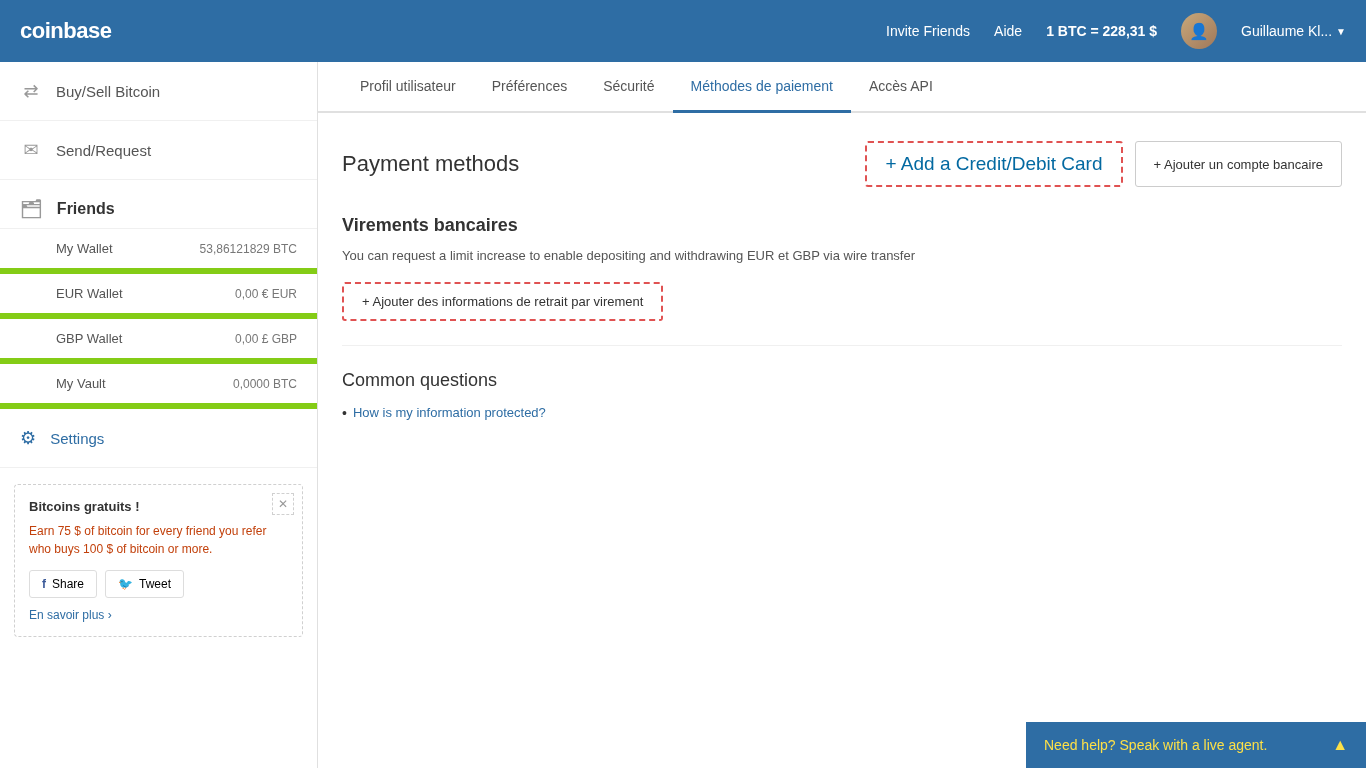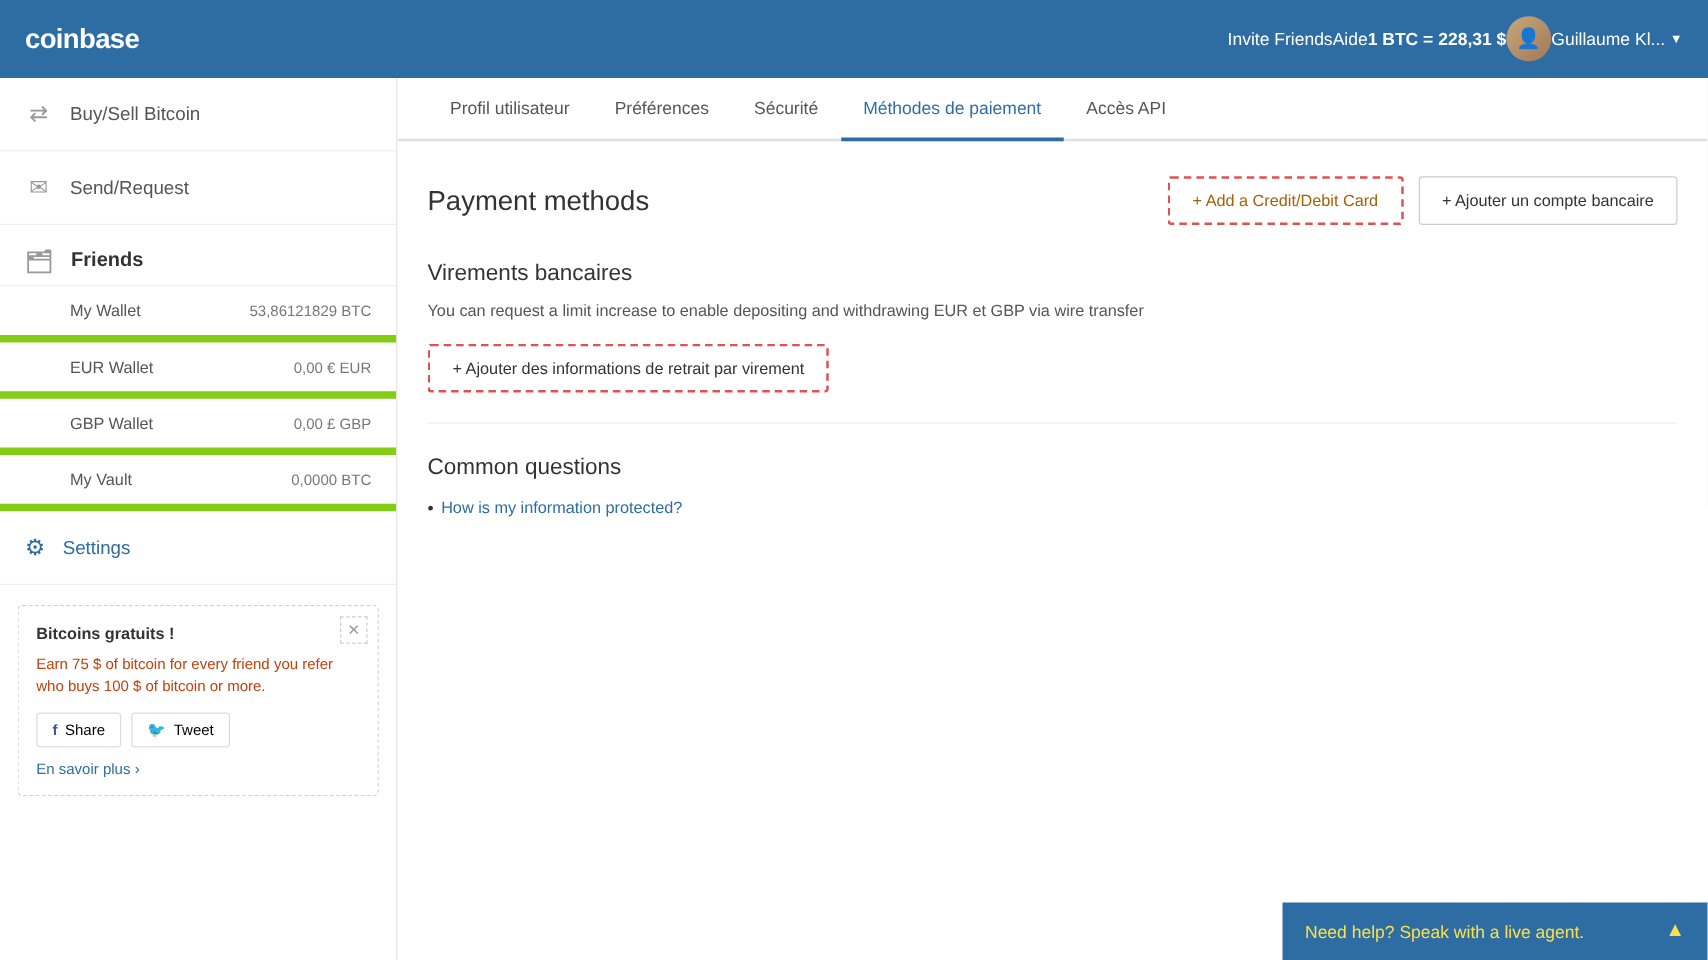--- a/index.html
+++ b/index.html
@@ -19,20 +19,21 @@
     .header-logo {
       font-size: 22px;
       font-weight: bold;
       color: white;
       letter-spacing: -0.5px;
     }
     .header-right {
       margin-left: auto;
       display: flex;
       align-items: center;
+      gap: 24px;
       color: white;
     }
     .header-link {
       color: white;
       text-decoration: none;
       font-size: 14px;
       cursor: pointer;
     }
     .header-btc-rate {
       color: white;
@@ -221,38 +222,38 @@
     }
     .header-actions {
       display: flex;
       gap: 12px;
     }
     .btn-dashed {
       padding: 10px 18px;
       border: 2px dashed #e05252;
       border-radius: 3px;
       background: #fff;
-      color: #a16207;
-      font-size: 13px;
+      color: #0369a1;
+      font-size: 19px;
       cursor: pointer;
     }
     .btn-solid {
       padding: 10px 18px;
       border: 1px solid #ccc;
       border-radius: 3px;
       background: #fff;
       color: #333;
       font-size: 13px;
       cursor: pointer;
     }
 
     
     .section-title {
       font-size: 18px;
-      font-weight: 400;
+      font-weight: 700;
       color: #333;
       margin-bottom: 10px;
     }
     .section-desc {
       font-size: 13px;
       color: #555;
       margin-bottom: 16px;
       line-height: 1.5;
     }
     .btn-add-virement {

